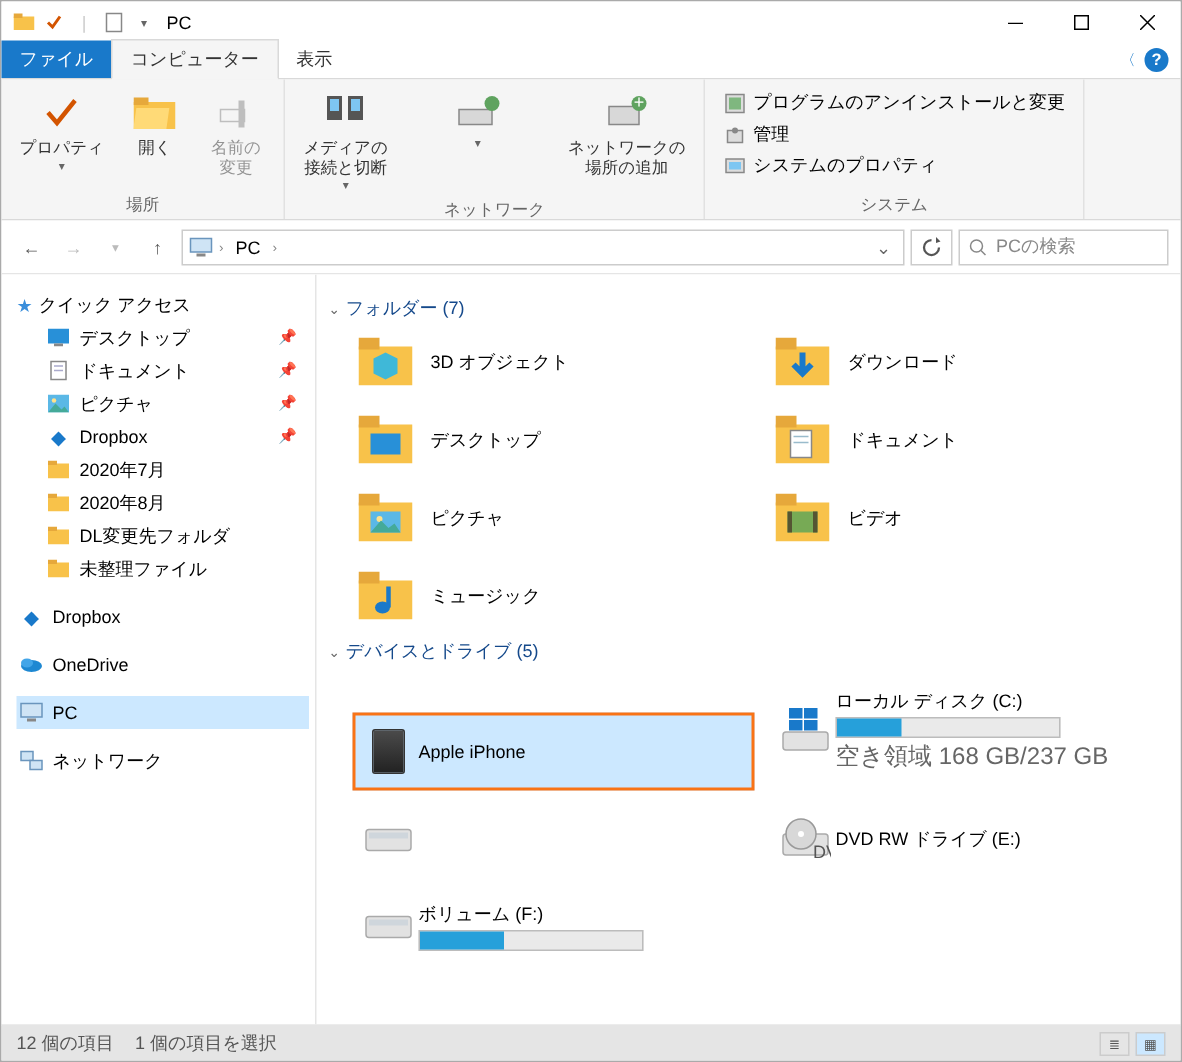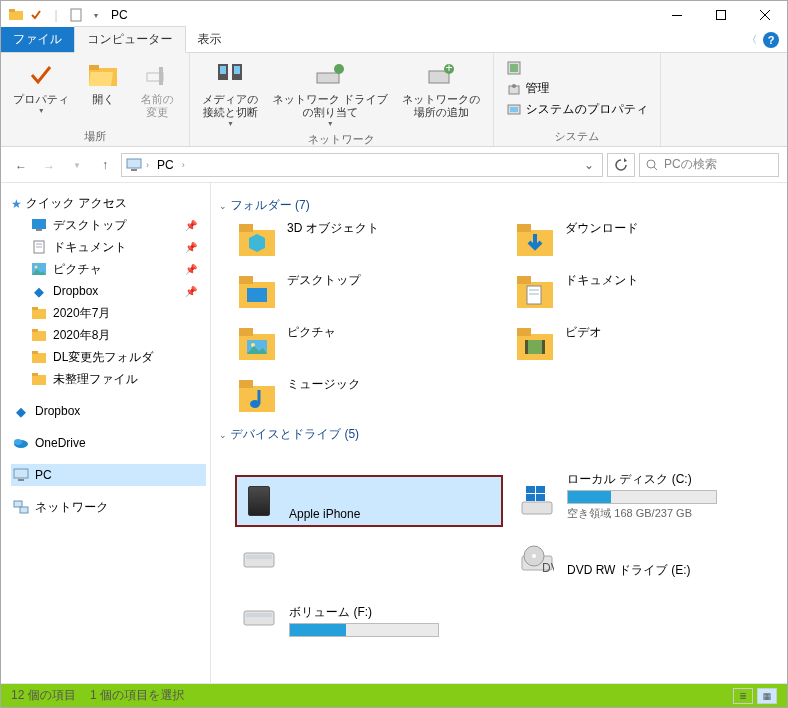--- a/index.html
+++ b/index.html
@@ -55,35 +55,35 @@
 .titem .pin { margin-left:auto; color:#888; font-size:10px; padding-right:6px;}
 .titem .tic { width:16px;height:16px;display:flex;align-items:center;justify-content:center;font-size:13px;}
 .tgroup-head { display:flex;align-items:center;gap:4px;padding:2px 0;font-size:12px;}
 .tindent { padding-left:18px; }
 .spacer { height:10px; }
 
 .content { flex:1; overflow:auto; padding:8px 6px 8px 6px;}
 .section-head { display:flex;align-items:center;gap:4px;color:#15498b;padding:6px 0 4px 2px;font-size:12px; cursor:pointer;}
 .section-head .chev { font-size:9px; color:#666; }
 .folders-grid { display:grid; grid-template-columns: 1fr 1fr; gap:6px 10px; padding-left:18px;}
-.fitem { display:flex; align-items:flex-start; gap:10px; height:46px; cursor:pointer; padding:2px;}
+.fitem { display:flex; align-items:center; gap:10px; height:46px; cursor:pointer; padding:2px;}
 .fitem .fic { width:40px;height:40px;display:flex;align-items:center;justify-content:center;font-size:28px;position:relative;}
 .fitem .flbl { font-size:12px; }
 
 .drives-grid { display:grid; grid-template-columns: 1fr 1fr; gap:6px 10px; padding-left:18px;}
-.ditem { display:flex; gap:10px; padding:6px 4px; align-items:flex-end; cursor:pointer; }
-.ditem.highlight { background:#cce8ff; border:2px solid #7f1d1d; padding:4px 2px;margin-top:28px;}
+.ditem { display:flex; padding:6px 4px; align-items:center; cursor:pointer; }
+.ditem.highlight { background:#cce8ff; border:2px solid #f97316; padding:4px 2px;margin-top:28px;}
 .ditem .dic { width:40px;height:40px;display:flex;align-items:center;justify-content:center;font-size:26px;}
 .dinfo { display:flex;flex-direction:column;gap:2px; flex:1;}
 .dinfo .dname { font-size:12px; }
 .dbar { width:150px;height:14px;border:1px solid #bcbcbc;background:#eaeaea;position:relative;}
 .dbar .fill { position:absolute;left:0;top:0;bottom:0;background:#26a0da;}
-.dinfo .dfree { font-size:11px;color:#666;}
-
-.statusbar { height:24px;border-top:1px solid #e5e5e5;display:flex;align-items:center;gap:14px;padding:0 10px;font-size:11px;color:#555;background:#84cc16;}
+.dinfo .dfree { font-size:16px;color:#666;}
+
+.statusbar { height:24px;border-top:1px solid #e5e5e5;display:flex;align-items:center;gap:14px;padding:0 10px;font-size:11px;color:#555;background:#e5e5e5;}
 .statusbar .views { margin-left:auto; display:flex; gap:4px;}
 .statusbar .vbtn { width:20px;height:16px;border:1px solid #ccc;display:flex;align-items:center;justify-content:center;cursor:pointer;font-size:9px;}
 .statusbar .vbtn.active { background:#cce8ff;}
 
 
 .folder-y { color:#f8c24a; }
 .star { color:#3a8edb; }
 .blue { color:#1979ca; }
 .ssd { width:22px;height:30px;background:linear-gradient(#4b4b4b,#222);border:1px solid #333;border-radius:2px;}
 svg { display:block; }
@@ -195,22 +195,20 @@
 接続と切断</div>
           <div class="drop">▾</div>
         </div>
         <div class="rbtn" style="min-width:100px;">
           <div class="ric">
               <svg width="30" height="24">
                 <rect x="2" y="10" width="22" height="10" fill="#d8d8d8" stroke="#888"></rect>
                 <circle cx="24" cy="6" r="5" fill="#5fa35f"></circle>
               </svg>
             </div>
-          <div class="rlbl" style="white-space:pre-line;">ネットワーク ドライブ
-の割り当て</div>
           <div class="drop">▾</div>
         </div>
         <div class="rbtn">
           <div class="ric">
               <svg width="28" height="24">
                 <rect x="2" y="8" width="20" height="12" fill="#d8d8d8" stroke="#888"></rect>
                 <circle cx="22" cy="6" r="5" fill="#5fa35f"></circle>
                 <text x="22" y="9" font-size="8" text-anchor="middle" fill="#fff">+</text>
               </svg>
             </div>
@@ -225,20 +223,21 @@
       <div style="display:flex;flex-direction:column;">
         <div class="row" style="flex:1;">
           <div style="display:flex;flex-direction:column;gap:2px;padding-top:2px;">
             <div class="sys-small">
                 <span class="sic">
                   <svg width="14" height="14">
                     <rect x="1" y="1" width="12" height="12" fill="#ddd" stroke="#888"></rect>
                     <rect x="3" y="3" width="8" height="8" fill="#7fb77f"></rect>
                   </svg>
                 </span>
+                <span>プログラムのアンインストールと変更</span>
               </div>
             <div class="sys-small">
                 <span class="sic">
                   <svg width="14" height="14">
                     <rect x="2" y="4" width="10" height="8" fill="#ddd" stroke="#888"></rect>
                     <circle cx="7" cy="4" r="2" fill="#888"></circle>
                   </svg>
                 </span>
                 <span>管理</span>
               </div>

